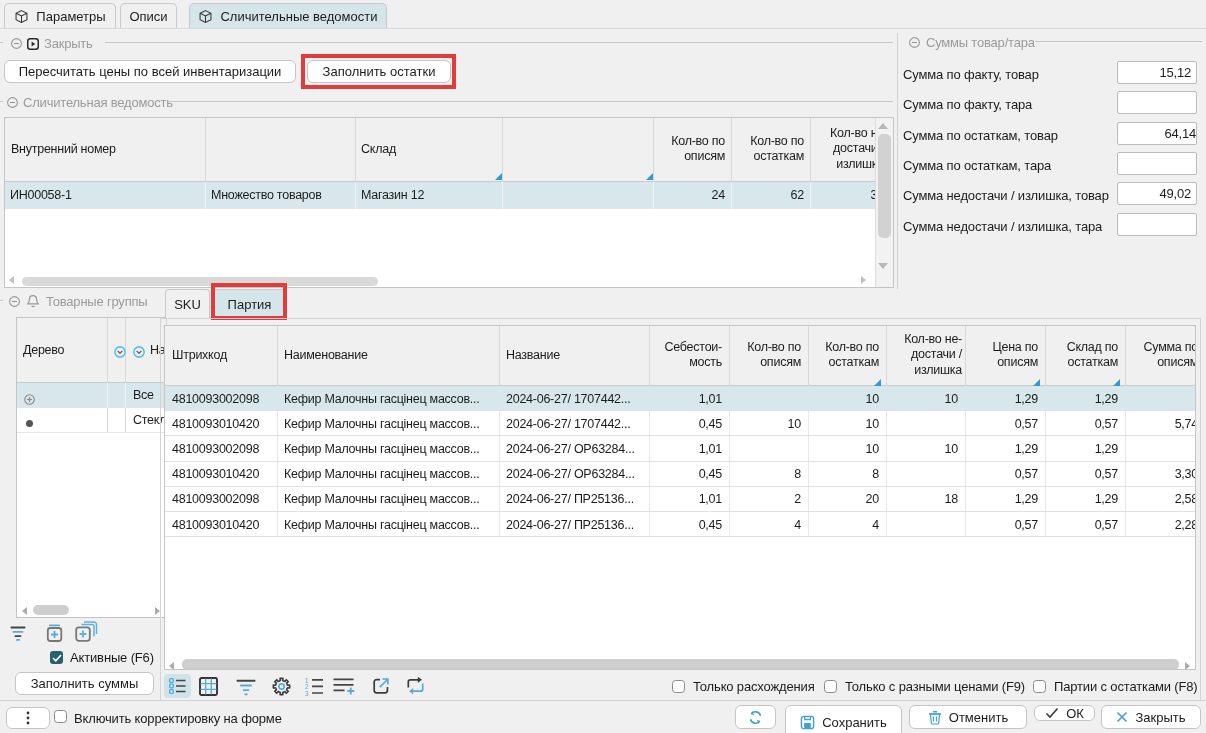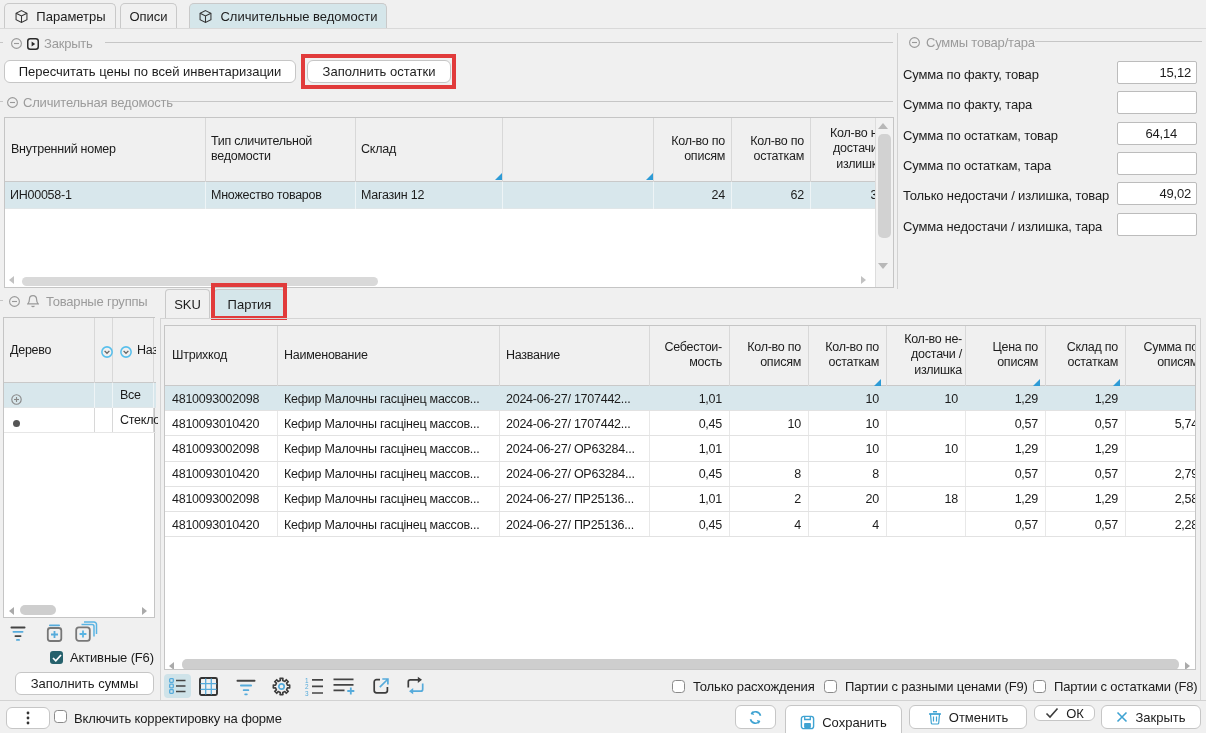--- a/index.html
+++ b/index.html
@@ -73,21 +73,20 @@
   <div class="a" style="left:0;top:0;width:888px;height:64px;background:#f0f0f0;border-bottom:1px solid #c9c9c9"></div>
 
   <div class="vline" style="left:200px;top:0;height:64px"></div>
   <div class="vline" style="left:350px;top:0;height:64px"></div>
   <div class="vline" style="left:497px;top:0;height:64px"></div>
   <div class="vline" style="left:648px;top:0;height:64px"></div>
   <div class="vline" style="left:726px;top:0;height:64px"></div>
   <div class="vline" style="left:805px;top:0;height:64px"></div>
 
   <div class="th" style="left:6px;top:24px;width:188px">Внутренний номер</div>
-  <div class="th" style="left:206px;top:16px;width:138px">Тип сличительной ведомости</div>
   <div class="th" style="left:356px;top:24px;width:135px">Склад</div>
   <div class="th num" style="left:654px;top:16px;width:66px">Кол-во по описям</div>
   <div class="th num" style="left:732px;top:16px;width:67px">Кол-во по остаткам</div>
   <div class="th num" style="left:811px;top:8px;width:68px">Кол-во не достачи / излишка</div>
   <div class="sortri" style="left:490px;top:55px"></div>
   <div class="sortri" style="left:641px;top:55px"></div>
 
   <div class="a selrow" style="left:0;top:64px;width:888px;height:27px;border-bottom:1px solid #e0e6e8"></div>
   <div class="vline" style="left:200px;top:64px;height:27px;background:#eef4f6"></div>
   <div class="vline" style="left:350px;top:64px;height:27px;background:#eef4f6"></div>
@@ -117,39 +116,39 @@
     <circle cx="5.5" cy="5.5" r="4.9" fill="none" stroke="#999" stroke-width="1.1"></circle>
     <line x1="3" y1="5.5" x2="8" y2="5.5" stroke="#999" stroke-width="1.1"></line>
   </svg>
 <div class="a grplbl" style="left:926px;top:35px">Суммы товар/тара</div>
 <div class="grpline" style="left:1035px;top:41px;width:167px"></div>
 <div class="lbl" style="left:903px;top:67px">Сумма по факту, товар</div>
 <div class="inp" style="left:1117px;top:61px;width:80px;height:23px;padding-right:5px">15,12</div>
 <div class="lbl" style="left:903px;top:97px">Сумма по факту, тара</div>
 <div class="inp" style="left:1117px;top:91px;width:80px;height:23px;padding-right:5px"></div>
 <div class="lbl" style="left:903px;top:128px">Сумма по остаткам, товар</div>
-<div class="inp" style="left:1117px;top:122px;width:80px;height:23px;padding-right:19px">64,14</div>
+<div class="inp" style="left:1117px;top:122px;width:80px;height:23px;padding-right:0">64,14</div>
 <div class="lbl" style="left:903px;top:158px">Сумма по остаткам, тара</div>
 <div class="inp" style="left:1117px;top:152px;width:80px;height:23px;padding-right:5px"></div>
-<div class="lbl" style="left:903px;top:188px">Только недостачи / излишка, товар</div>
+<div class="lbl" style="left:903px;top:188px">Сумма недостачи / излишка, товар</div>
 <div class="inp" style="left:1117px;top:182px;width:80px;height:23px;padding-right:5px">49,02</div>
 <div class="lbl" style="left:903px;top:219px">Сумма недостачи / излишка, тара</div>
 <div class="inp" style="left:1117px;top:213px;width:80px;height:23px;padding-right:5px"></div>
 
 <div class="a" style="left:0;top:300px;width:3px;height:1px;background:#c6c6c6"></div>
 <svg class="a" style="left:9px;top:296px" width="11" height="11" viewBox="0 0 11 11">
     <circle cx="5.5" cy="5.5" r="4.9" fill="none" stroke="#999" stroke-width="1.1"></circle>
     <line x1="3" y1="5.5" x2="8" y2="5.5" stroke="#999" stroke-width="1.1"></line>
   </svg>
 <svg class="a" style="left:27px;top:294px" width="12" height="14" viewBox="0 0 12 14" fill="none" stroke="#999" stroke-width="1.2">
     <path d="M6 1.6c-2.4 0-3.6 1.8-3.6 3.8 0 2.4-.9 3.6-1.6 4.4h10.4c-.7-.8-1.6-2-1.6-4.4 0-2-1.2-3.8-3.6-3.8z"></path>
     <path d="M4.7 11.8a1.4 1.4 0 0 0 2.6 0"></path>
   </svg>
 <div class="a grplbl" style="left:46px;top:294px">Товарные группы</div>
-<div class="tbl" style="left:3px;top:317px;width:152px;height:301px" id="treetbl">
+<div class="tbl" style="left:16px;top:317px;width:152px;height:301px" id="treetbl">
   <div class="a" style="left:0;top:0;width:152px;height:65px;background:#f0f0f0;border-bottom:1px solid #c9c9c9"></div>
   <div class="vline" style="left:90px;top:0;height:115px"></div>
   <div class="vline" style="left:108px;top:0;height:115px"></div>
     <div class="vline" style="left:149px;top:0;height:115px"></div>
   <div class="th" style="left:6px;top:25px">Дерево</div>
   <svg class="a" style="left:97px;top:28px" width="12" height="12" viewBox="0 0 14 14">
       <circle cx="7" cy="7" r="6" fill="none" stroke="#57bfec" stroke-width="1.8"></circle>
       <path d="M4.2 5.7 7 8.5 9.8 5.7" fill="none" stroke="#666" stroke-width="1.6"></path>
     </svg>
   <svg class="a" style="left:116px;top:28px" width="12" height="12" viewBox="0 0 14 14">
@@ -280,21 +279,21 @@
   <div class="td num" style="left:880px;top:115.9px;width:73px">1,29</div>
   <div class="a" style="left:0;top:135.6px;width:1032px;height:25.2px;border-bottom:1px solid #e2e2e2"></div>
   <div class="td" style="left:7px;top:141.1px;width:103px">4810093010420</div>
   <div class="td" style="left:119px;top:141.1px;width:213px">Кефир Малочны гасцінец массов...</div>
   <div class="td" style="left:341px;top:141.1px;width:141px">2024-06-27/ ОР63284...</div>
   <div class="td num" style="left:484px;top:141.1px;width:73px">0,45</div>
   <div class="td num" style="left:564px;top:141.1px;width:72px">8</div>
   <div class="td num" style="left:643px;top:141.1px;width:71px">8</div>
   <div class="td num" style="left:800px;top:141.1px;width:73px">0,57</div>
   <div class="td num" style="left:880px;top:141.1px;width:73px">0,57</div>
-  <div class="td num" style="left:960px;top:141.1px;width:73px">2,79</div>
+  <div class="td num" style="left:960px;top:141.1px;width:73px">3,30</div>
   <div class="a" style="left:0;top:160.8px;width:1032px;height:25.2px;border-bottom:1px solid #e2e2e2"></div>
   <div class="td" style="left:7px;top:166.3px;width:103px">4810093002098</div>
   <div class="td" style="left:119px;top:166.3px;width:213px">Кефир Малочны гасцінец массов...</div>
   <div class="td" style="left:341px;top:166.3px;width:141px">2024-06-27/ ПР25136...</div>
   <div class="td num" style="left:484px;top:166.3px;width:73px">1,01</div>
   <div class="td num" style="left:564px;top:166.3px;width:72px">2</div>
   <div class="td num" style="left:643px;top:166.3px;width:71px">20</div>
   <div class="td num" style="left:721px;top:166.3px;width:72px">18</div>
   <div class="td num" style="left:800px;top:166.3px;width:73px">1,29</div>
   <div class="td num" style="left:880px;top:166.3px;width:73px">1,29</div>
@@ -353,21 +352,21 @@
   </svg>
 <svg class="a" style="left:405px;top:676px" width="21" height="20" viewBox="0 0 21 20" fill="none">
     <path d="M3.3 11.5V5.8a2 2 0 0 1 2-2H14" stroke="#3c3c3c" stroke-width="1.7"></path>
     <path d="M12.8 0.7 17 3.8 12.8 6.9Z" fill="#3c3c3c" stroke="none"></path>
     <path d="M17.7 7.5v5.7a2 2 0 0 1-2 2H7" stroke="#56abdb" stroke-width="1.7"></path>
     <path d="M8.2 12.1 4 15.2 8.2 18.3Z" fill="#56abdb" stroke="none"></path>
   </svg>
 <div class="ck" style="left:672px;top:680px"></div>
 <div class="lbl" style="left:693px;top:679px">Только расхождения</div>
 <div class="ck" style="left:824px;top:680px"></div>
-<div class="lbl" style="left:845px;top:679px">Партии с разными ценами (F9)</div>
+<div class="lbl" style="left:845px;top:679px">Только с разными ценами (F9)</div>
 <div class="ck" style="left:1033px;top:680px"></div>
 <div class="lbl" style="left:1054px;top:679px">Партии с остатками (F8)</div>
 
 <div class="a" style="left:0;top:700px;width:1206px;height:1px;background:#d2d2d2"></div>
 <div class="btn" style="left:6px;top:707px;width:44px;height:22px">
     <svg width="4" height="14" viewBox="0 0 4 14">
       <circle cx="2" cy="2" r="1.4" fill="#333"></circle>
       <circle cx="2" cy="7" r="1.4" fill="#333"></circle>
       <circle cx="2" cy="12" r="1.4" fill="#333"></circle>
     </svg>

